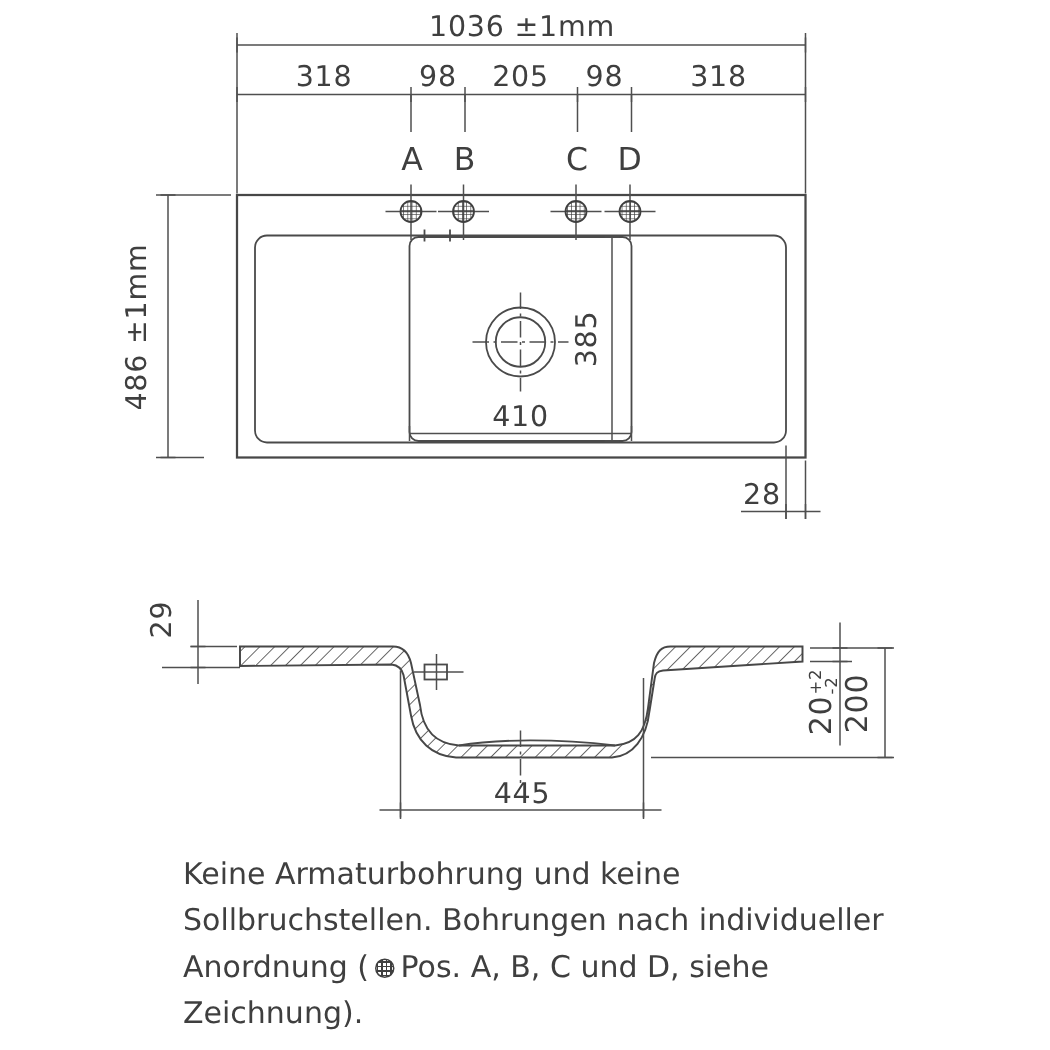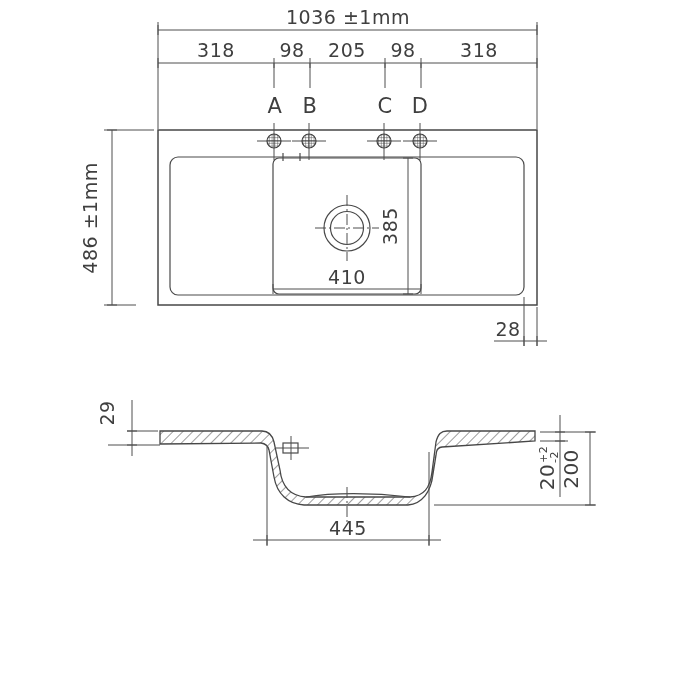--- a/index.html
+++ b/index.html
@@ -196,14 +196,20 @@
       <line class="dim" x1="429" y1="452" x2="429" y2="546"></line>
       <line class="dim" x1="253" y1="540" x2="441" y2="540"></line>
       <line class="dim" x1="267" y1="535" x2="267" y2="545"></line>
       <line class="dim" x1="429" y1="535" x2="429" y2="545"></line>
       <text x="348" y="535" font-size="19" text-anchor="middle">445</text>
     </g>
   </g>
 </svg>
 
 
-
+<div id="note">
+  <div>Keine Armaturbohrung und keine</div>
+  <div>Sollbruchstellen. Bohrungen nach individueller</div>
+  <div><span>Anordnung (</span><span class="hatch-dot"></span><span>Pos. A, B, C und D, siehe</span></div>
+  <div>Zeichnung).</div>
 </div>
 
+</div>
+
 </body></html>

